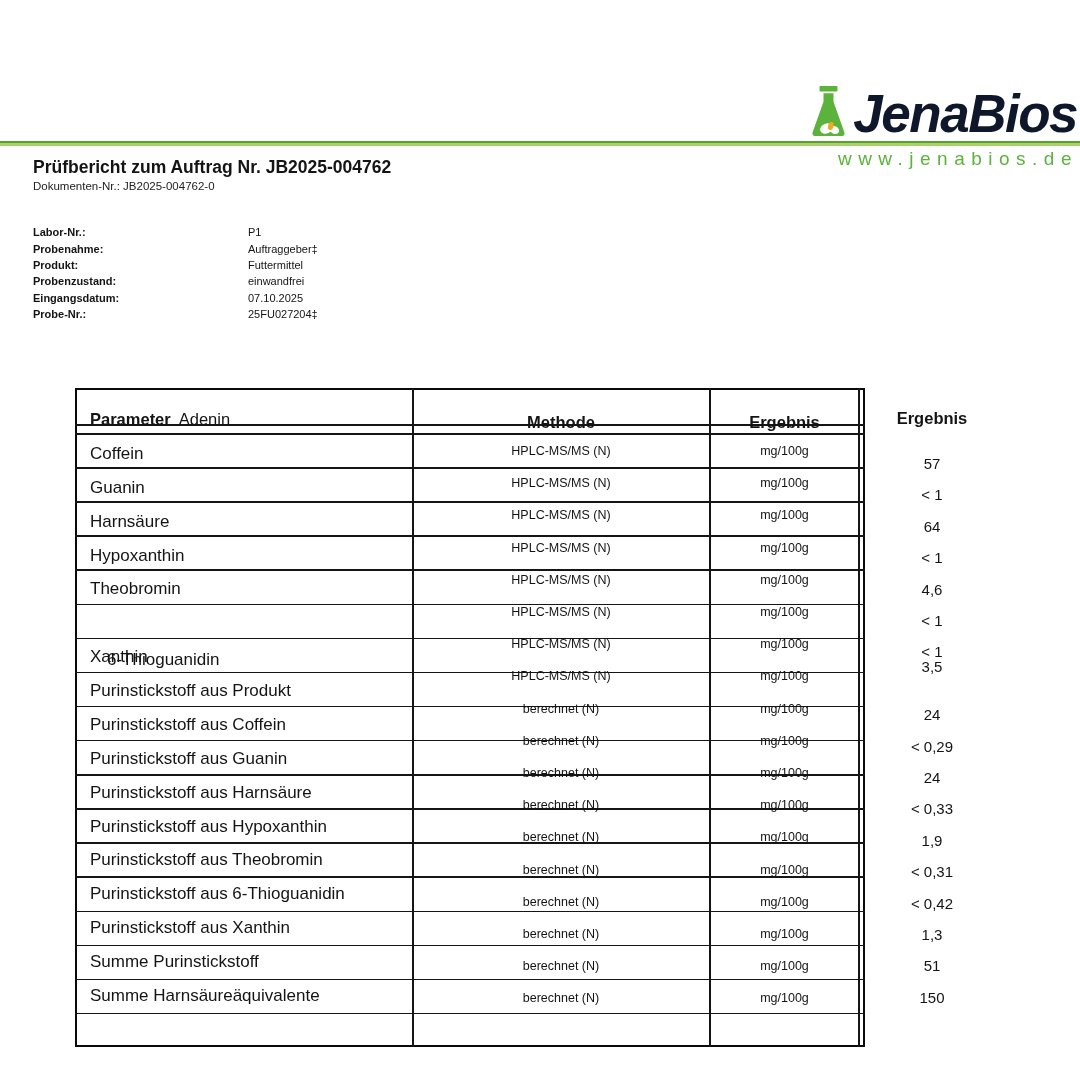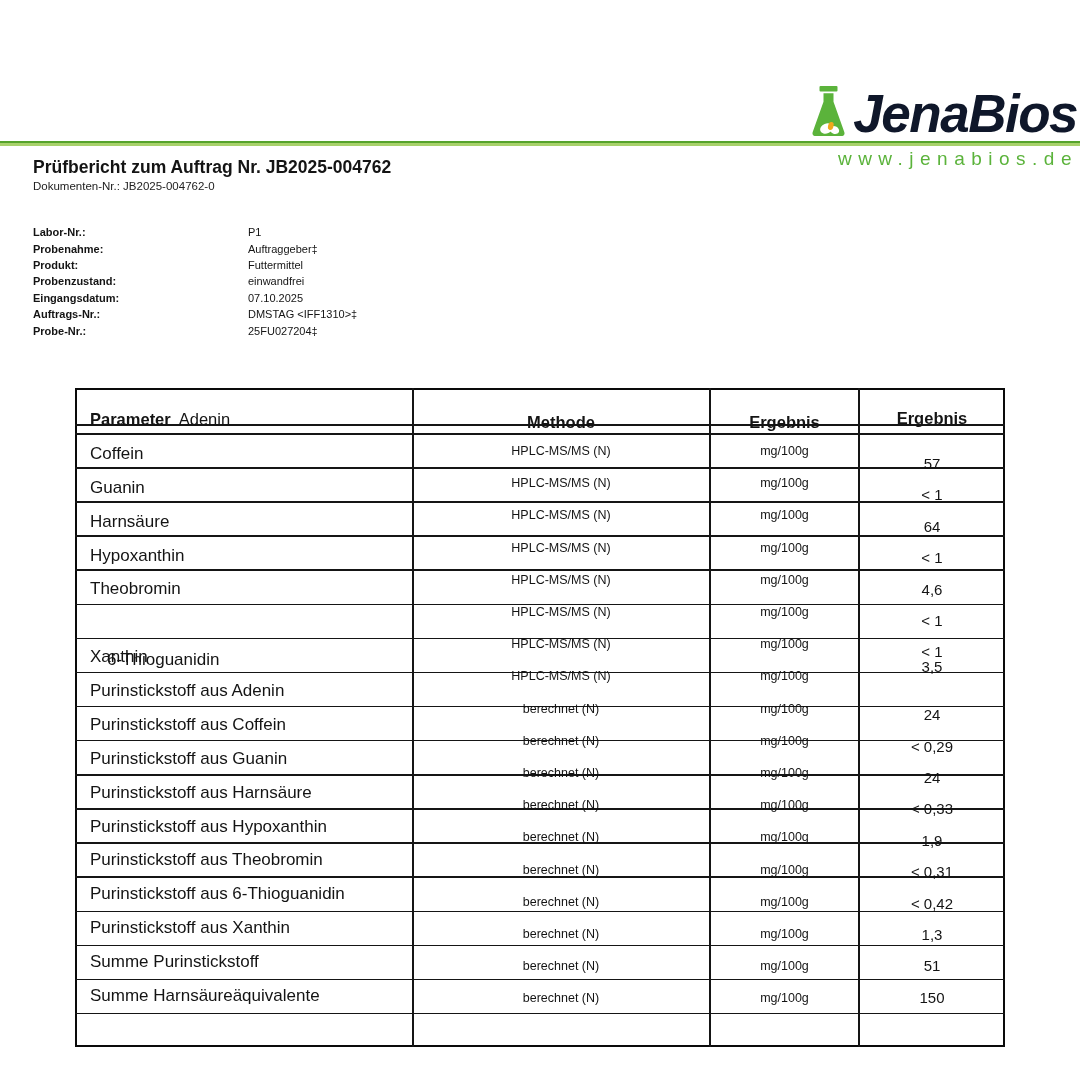--- a/index.html
+++ b/index.html
@@ -21,21 +21,21 @@
   .title{position:absolute;left:33px;top:157px;font-size:17.5px;font-weight:bold;}
   .docnr{position:absolute;left:33px;top:180px;font-size:11.5px;color:#222;}
 
   
   .meta{position:absolute;left:33px;top:224px;font-size:11px;}
   .meta-row{display:flex;height:16.4px;align-items:center;}
   .meta-label{width:215px;font-weight:bold;}
   .meta-value{font-weight:normal;}
 
   
-  .tbl{position:absolute;left:75px;top:388px;width:930px;height:659px;border-radius:22px;}
+  .tbl{position:absolute;left:75px;top:388px;width:790px;height:659px;border-radius:22px;}
   .tbl-outer{position:absolute;inset:0;border:2.6px solid #0a0a0a;}
   .vline{position:absolute;top:0;bottom:0;width:1.6px;background:#151515;}
   .hline{position:absolute;left:0;right:0;height:1.5px;background:#151515;}
   .cell-label{font-size:17px;}
   .cell-method,.cell-unit{font-size:12.5px;}
   .cell-result{font-size:15px;}
   .th{font-size:16.5px;font-weight:bold;}
   .th-param b{font-weight:bold;}
   .th-param .inline-param{font-weight:normal;margin-left:8px;}
 </style>
@@ -80,24 +80,20 @@
         <div class="meta-label">Produkt:</div>
         <div class="meta-value">Futtermittel</div>
       </div>
       <div class="meta-row">
         <div class="meta-label">Probenzustand:</div>
         <div class="meta-value">einwandfrei</div>
       </div>
       <div class="meta-row">
         <div class="meta-label">Eingangsdatum:</div>
         <div class="meta-value">07.10.2025</div>
-      </div>
-      <div class="meta-row">
-        <div class="meta-label">Auftrags-Nr.:</div>
-        <div class="meta-value">DMSTAG &lt;IFF1310&gt;‡</div>
       </div>
       <div class="meta-row">
         <div class="meta-label">Probe-Nr.:</div>
         <div class="meta-value">25FU027204‡</div>
       </div>
     </div>
 
   <div class="tbl" id="tbl">
     <div class="tbl-outer"></div>
   <div class="vline" style="left: 337.2px;"></div>
@@ -150,21 +146,21 @@
       <div class="abs ctr cell-unit" style="left: 709.5px; top: 224px;">mg/100g</div>
       <div class="abs ctr cell-result" style="left: 857px; top: 232px;">&lt; 1</div>
       <div class="abs vctr cell-label" style="left: 32px; top: 235.28px; margin-top: 37px;">6-Thioguanidin</div>
       <div class="abs ctr cell-method" style="left: 486px; top: 256.2px;">HPLC-MS/MS (N)</div>
       <div class="abs ctr cell-unit" style="left: 709.5px; top: 256.2px;">mg/100g</div>
       <div class="abs ctr cell-result" style="left: 857px; top: 263.4px;">&lt; 1</div>
       <div class="abs vctr cell-label" style="left: 15px; top: 269.16px;">Xanthin</div>
       <div class="abs ctr cell-method" style="left: 486px; top: 288.4px;">HPLC-MS/MS (N)</div>
       <div class="abs ctr cell-unit" style="left: 709.5px; top: 288.4px;">mg/100g</div>
       <div class="abs ctr cell-result" style="left: 857px; top: 278px;">3,5</div>
-      <div class="abs vctr cell-label" style="left: 15px; top: 303.04px;">Purinstickstoff aus Adenin</div>
+      <div class="abs vctr cell-label" style="left: 15px; top: 303.04px;">Purinstickstoff aus Produkt</div>
       <div class="abs ctr cell-method" style="left: 486px; top: 320.6px;">berechnet (N)</div>
       <div class="abs ctr cell-unit" style="left: 709.5px; top: 320.6px;">mg/100g</div>
       <div class="abs ctr cell-result" style="left: 857px; top: 326.2px;">24</div>
       <div class="abs vctr cell-label" style="left: 15px; top: 336.92px;">Purinstickstoff aus Coffein</div>
       <div class="abs ctr cell-method" style="left: 486px; top: 352.8px;">berechnet (N)</div>
       <div class="abs ctr cell-unit" style="left: 709.5px; top: 352.8px;">mg/100g</div>
       <div class="abs ctr cell-result" style="left: 857px; top: 357.6px;">&lt; 0,29</div>
       <div class="abs vctr cell-label" style="left: 15px; top: 370.8px;">Purinstickstoff aus Guanin</div>
       <div class="abs ctr cell-method" style="left: 486px; top: 385px;">berechnet (N)</div>
       <div class="abs ctr cell-unit" style="left: 709.5px; top: 385px;">mg/100g</div>

